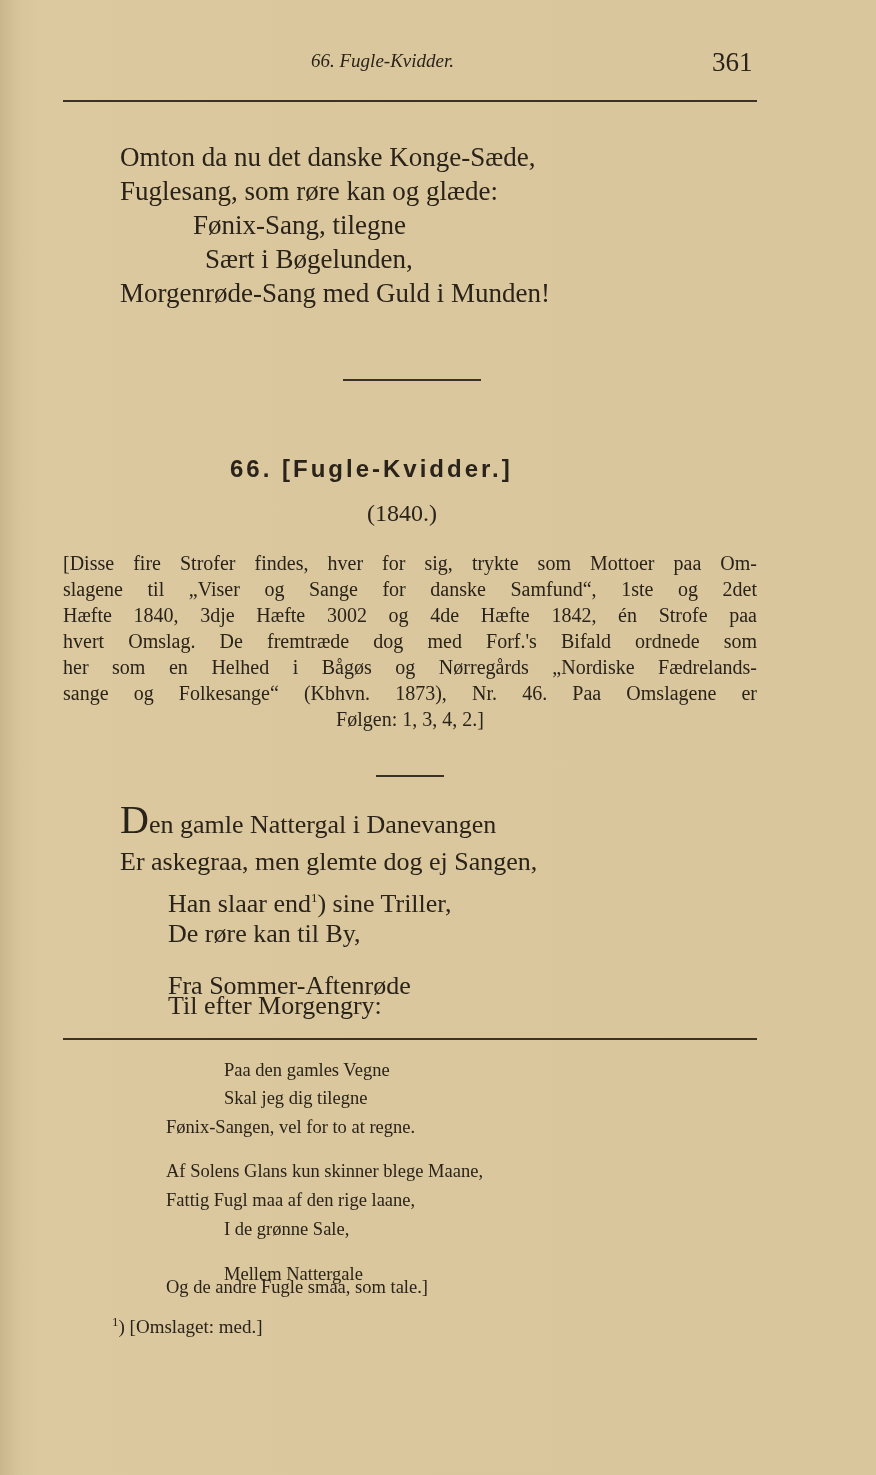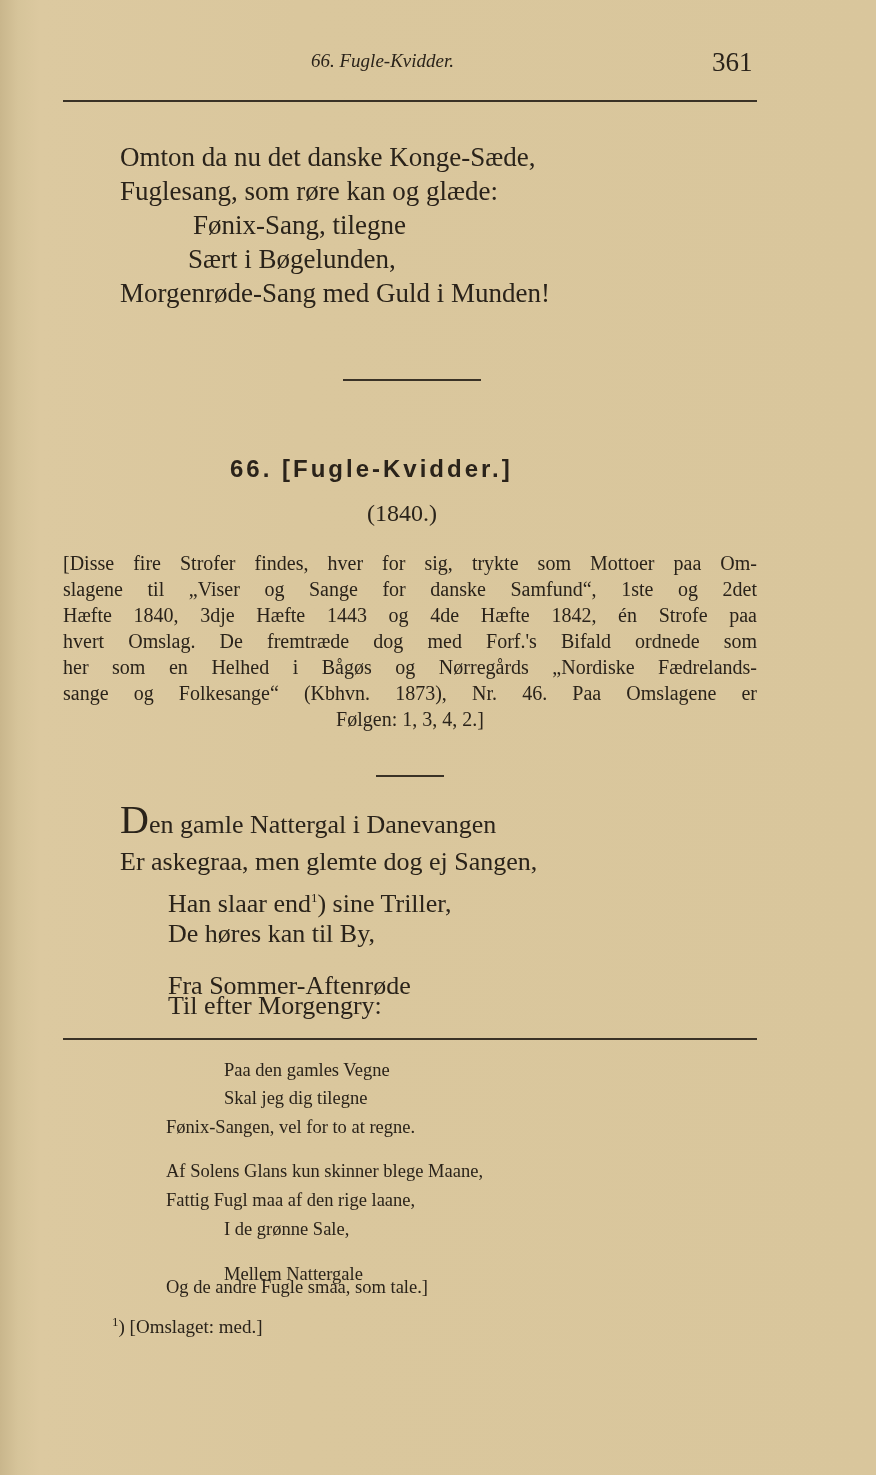--- a/index.html
+++ b/index.html
@@ -27,50 +27,50 @@
 <body>
 
 <div class="abs running-head">66.  Fugle-Kvidder.</div>
 <div class="abs page-num">361</div>
 <div class="rule" style="left:63px; top:100px; width:694px;"></div>
 
 <div>
   <div class="abs poem1" style="left:120px; top:140px;">Omton da nu det danske Konge-Sæde,</div>
   <div class="abs poem1" style="left:120px; top:174px;">Fuglesang, som røre kan og glæde:</div>
   <div class="abs poem1" style="left:193px; top:208px;">Fønix-Sang, tilegne</div>
-  <div class="abs poem1" style="left:188px; top:242px;">Sært i Bøgelunden,</div>
+  <div class="abs poem1" style="left:205px; top:242px;">Sært i Bøgelunden,</div>
   <div class="abs poem1" style="left:120px; top:276px;">Morgenrøde-Sang med Guld i Munden!</div>
 </div>
 
 <div class="rule" style="left:343px; top:379px; width:138px;"></div>
 
 <div class="abs title">66.  [Fugle-Kvidder.]</div>
 <div class="abs year">(1840.)</div>
 
 <div>
   <div class="abs note" style="left:63px; top:550px; width:694px; text-align:justify; text-align-last:justify;">[Disse fire Strofer findes, hver for sig, trykte som Mottoer paa Om-</div>
   <div class="abs note" style="left:63px; top:576px; width:694px; text-align:justify; text-align-last:justify;">slagene til „Viser og Sange for danske Samfund“, 1ste og 2det</div>
-  <div class="abs note" style="left:63px; top:602px; width:694px; text-align:justify; text-align-last:justify;">Hæfte 1840, 3dje Hæfte 1443 og 4de Hæfte 1842, én Strofe paa</div>
+  <div class="abs note" style="left:63px; top:602px; width:694px; text-align:justify; text-align-last:justify;">Hæfte 1840, 3dje Hæfte 3002 og 4de Hæfte 1842, én Strofe paa</div>
   <div class="abs note" style="left:63px; top:628px; width:694px; text-align:justify; text-align-last:justify;font-family:Liberation Serif, serif;">hvert Omslag. De fremtræde dog med Forf.'s Bifald ordnede som</div>
   <div class="abs note" style="left:63px; top:654px; width:694px; text-align:justify; text-align-last:justify;">her som en Helhed i Bågøs og Nørregårds „Nordiske Fædrelands-</div>
   <div class="abs note" style="left:63px; top:680px; width:694px; text-align:justify; text-align-last:justify;">sange og Folkesange“ (Kbhvn. 1873), Nr. 46. Paa Omslagene er</div>
   <div class="abs note" style="left:63px; top:706px; width:694px; text-align:center;">Følgen: 1, 3, 4, 2.]</div>
 </div>
 
 <div class="rule" style="left:376px; top:775px; width:68px;"></div>
 
 <div>
   <div class="abs poem2" style="left:120px; top:806px;">
     <span class="dropcap">D</span><span>en gamle Nattergal i Danevangen</span>
   </div>
   <div class="abs poem2" style="left:120px; top:844px;">Er askegraa, men glemte dog ej Sangen,</div>
   <div class="abs poem2" style="left:168px; top:880px;">
     <span>Han slaar end</span><span class="sup">1</span><span>) sine Triller,</span>
   </div>
-  <div class="abs poem2" style="left:168px; top:916px;">De høres kan til By,</div>
+  <div class="abs poem2" style="left:168px; top:916px;">De røre kan til By,</div>
   <div class="abs poem2" style="left:168px; top:952px;margin-top:16px;">Fra Sommer-Aftenrøde</div>
   <div class="abs poem2" style="left:168px; top:988px;">Til efter Morgengry:</div>
 </div>
 
 <div class="rule" style="left:63px; top:1038px; width:694px;"></div>
 
 <div>
   <div class="abs poem3" style="left:224px; top:1056px;">Paa den gamles Vegne</div>
   <div class="abs poem3" style="left:224px; top:1084px;">Skal jeg dig tilegne</div>
   <div class="abs poem3" style="left:166px; top:1113px;">Fønix-Sangen, vel for to at regne.</div>

